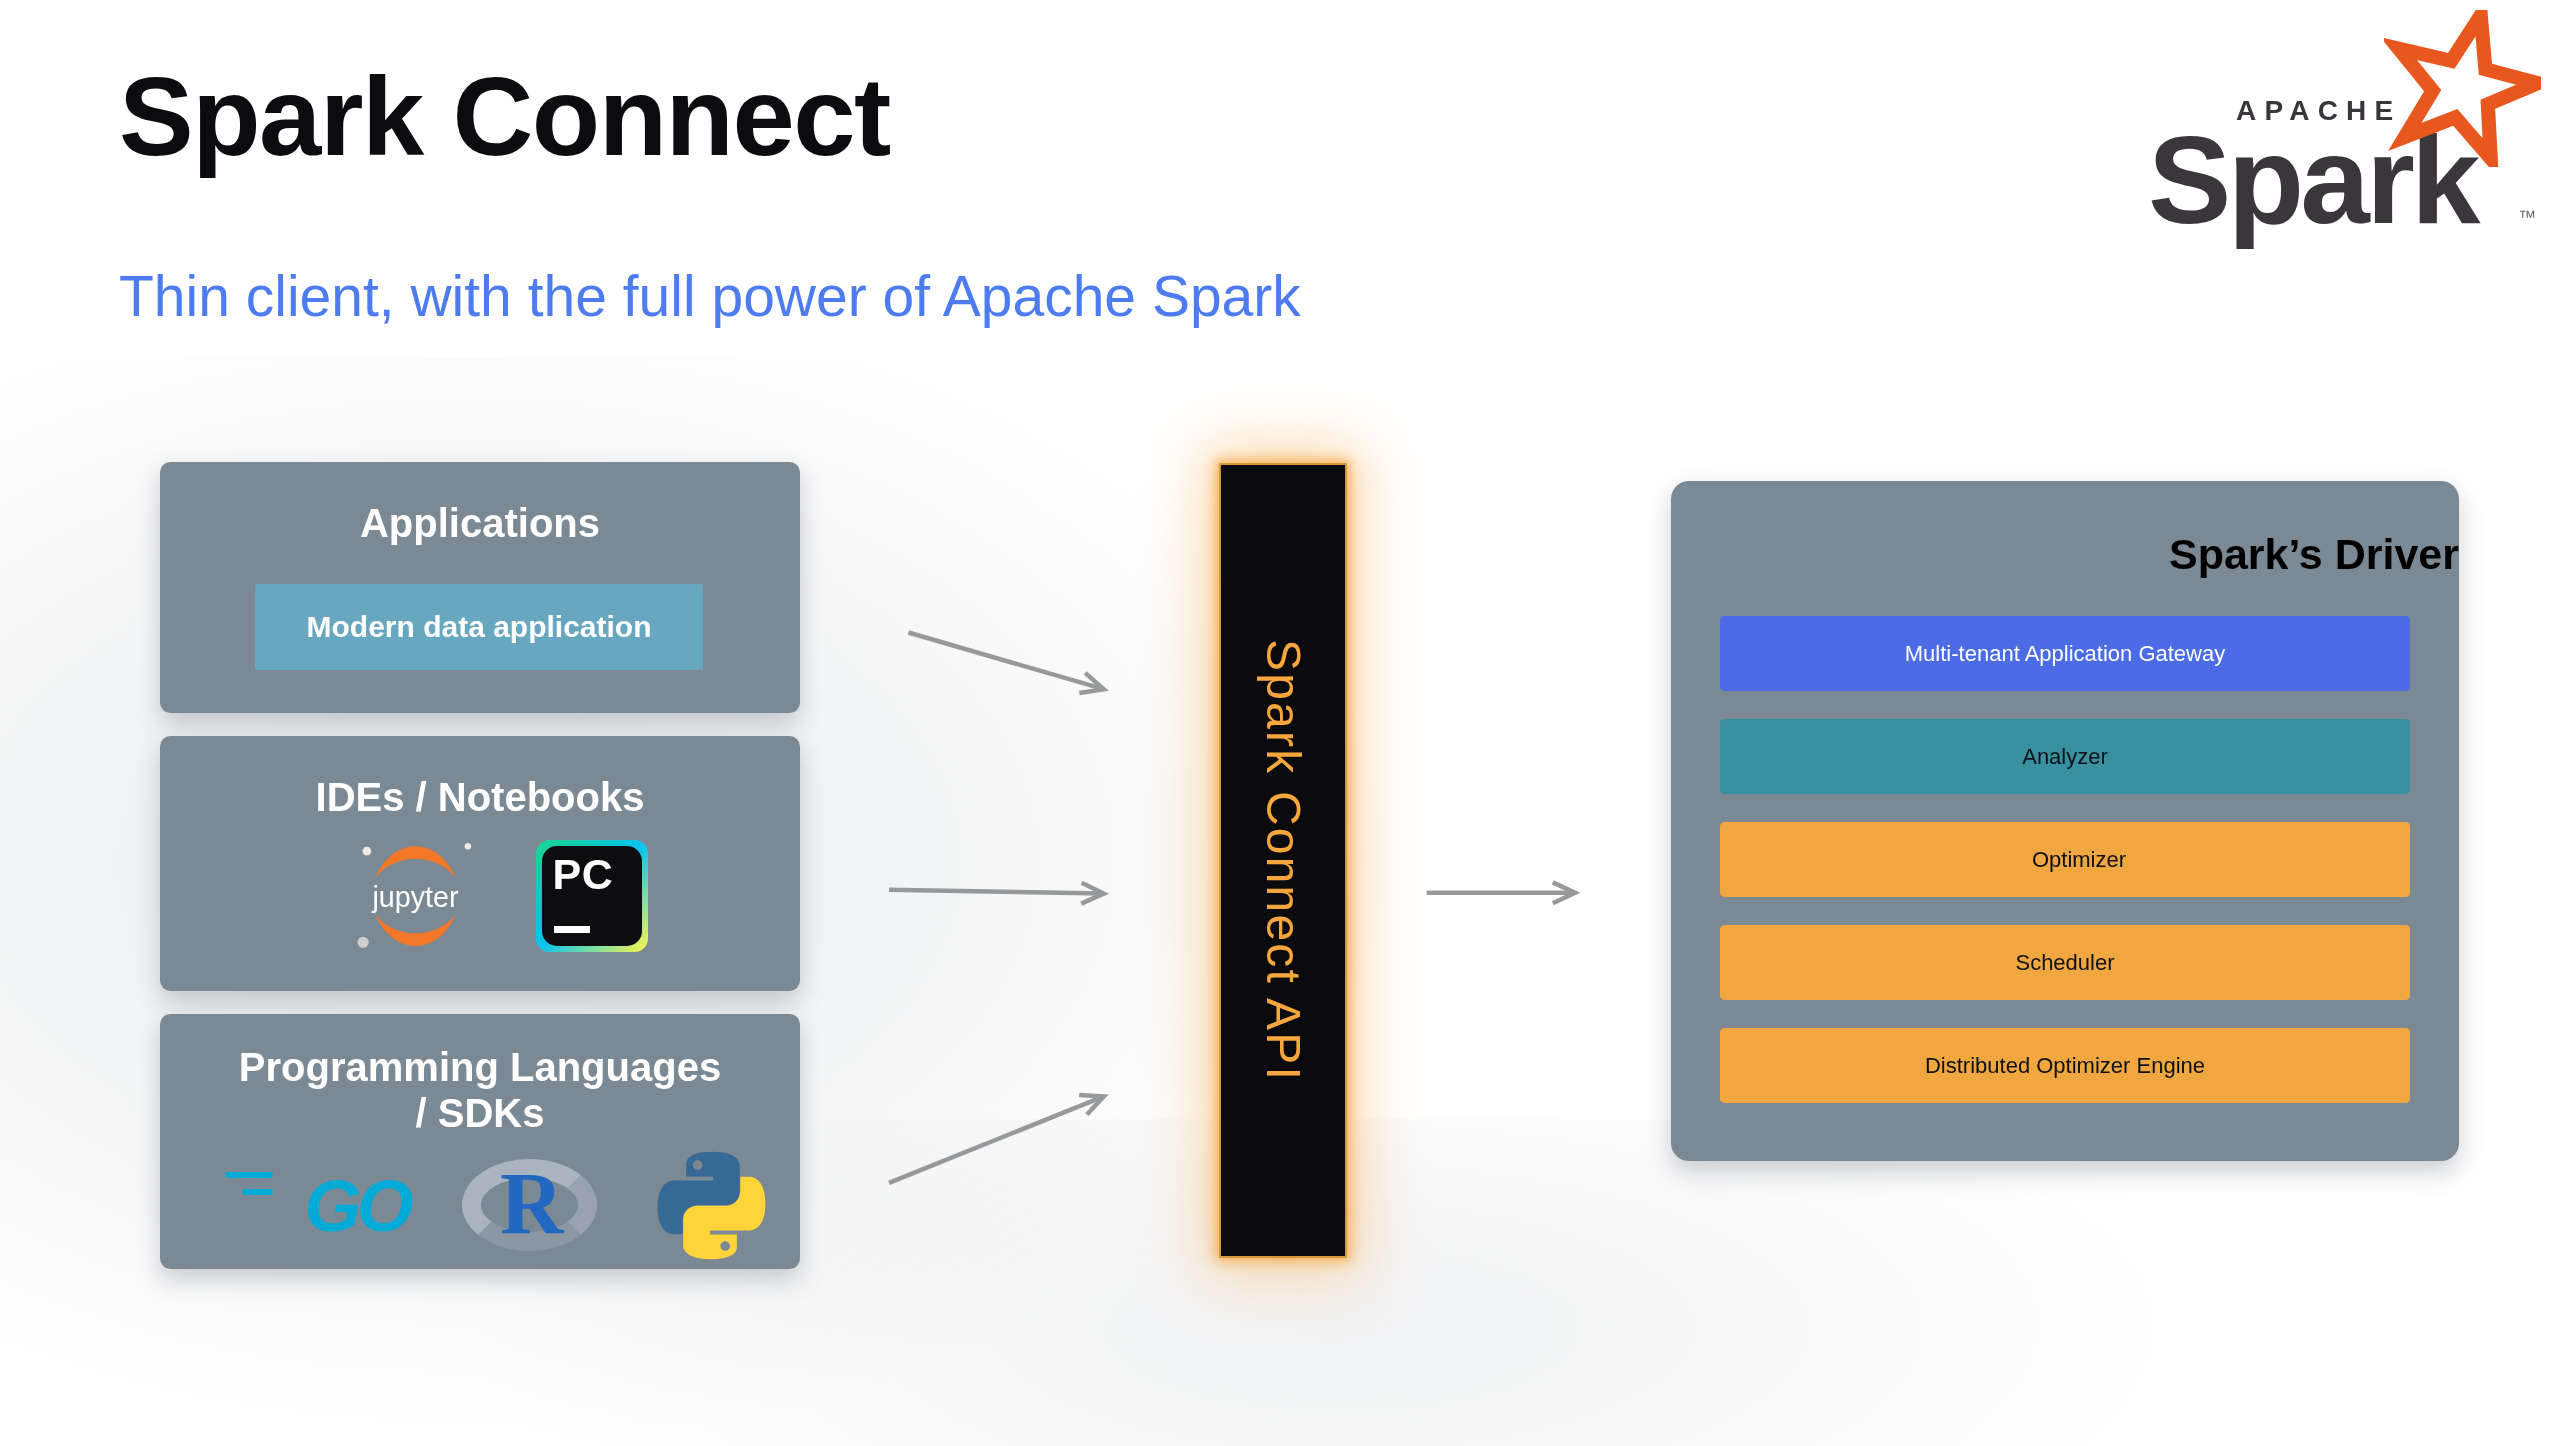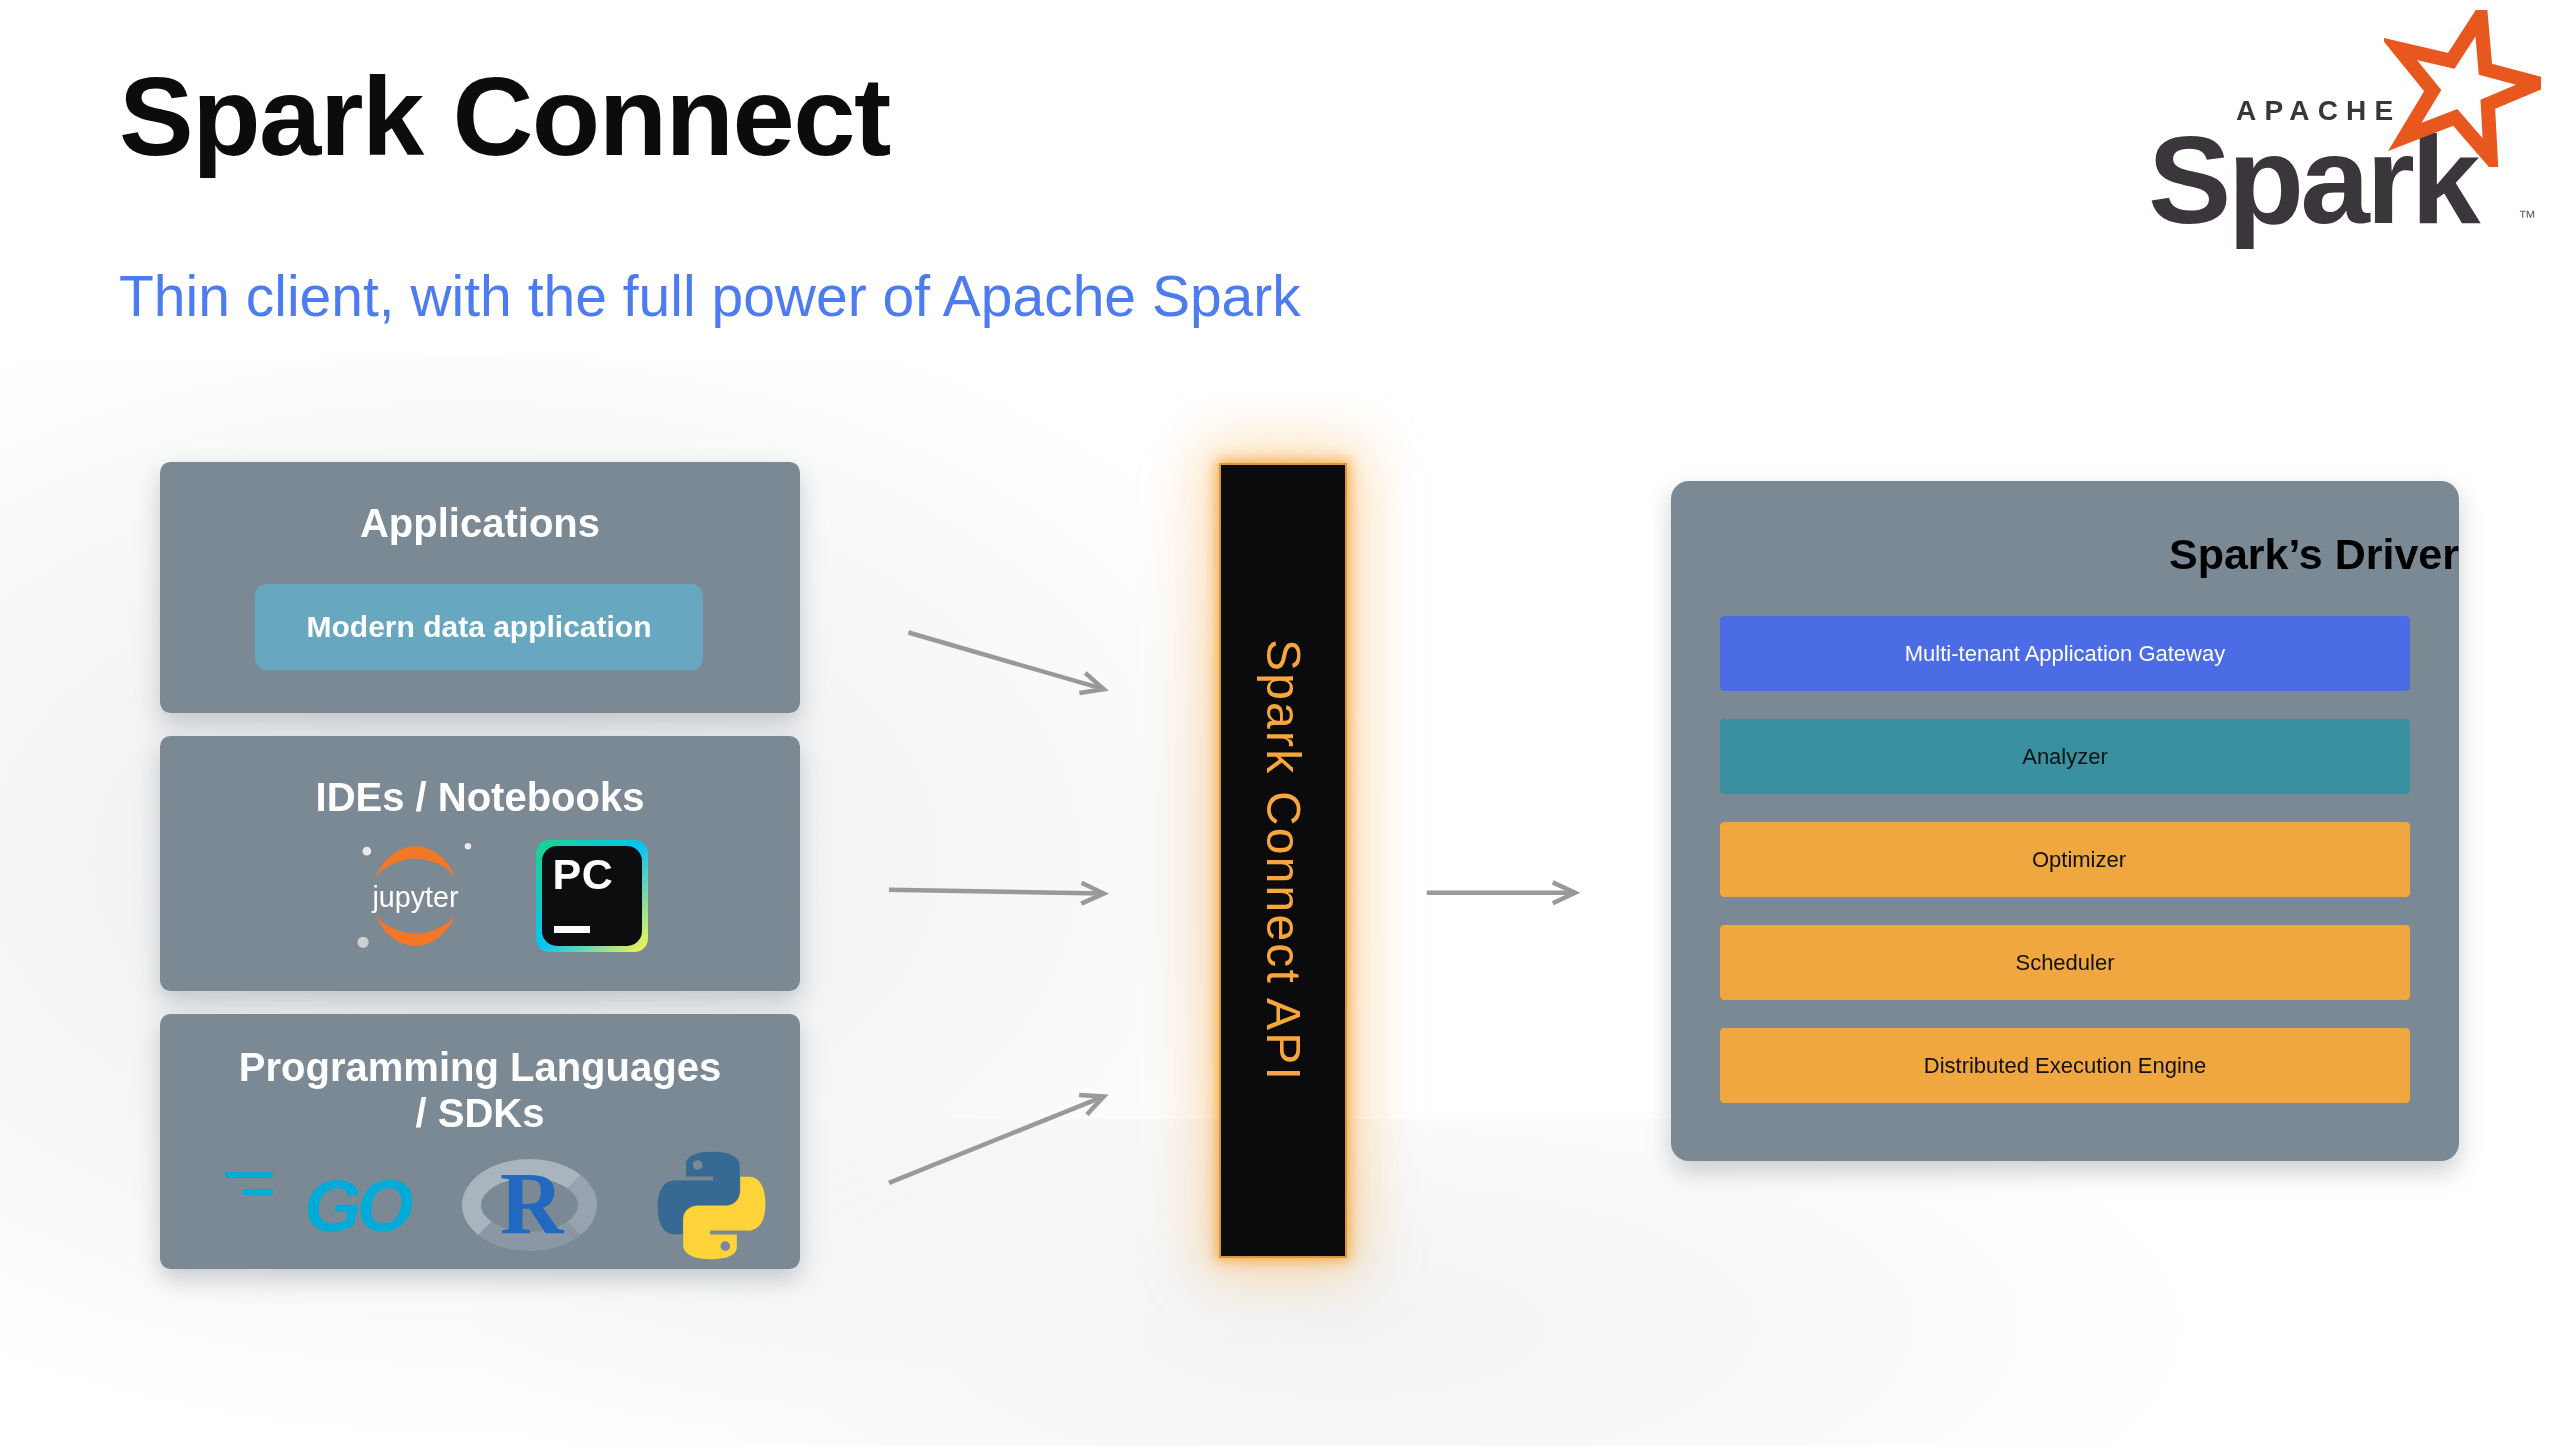--- a/index.html
+++ b/index.html
@@ -50,21 +50,21 @@
   .srcbox .box-title{
     margin-top:39px;text-align:center;font-size:40px;font-weight:600;color:#fff;
   }
   #box-apps{top:462px;height:251px;}
   #box-ides{top:736px;height:255px;}
   #box-langs{top:1014px;height:255px;}
   #box-langs .box-title{margin:30px auto 0 auto;max-width:492px;line-height:1.15;}
 
   .pill-button{
     position:absolute;left:95px;top:122px;width:448px;height:86px;
-    background:#68a7c0;border-radius:12px;
+    background:#68a7c0;border-radius:2px;
     display:flex;align-items:center;justify-content:center;
     font-size:30px;font-weight:700;color:#fff;
   }
 
   .icon-row{display:flex;justify-content:center;align-items:center;gap:55px;margin-top:10.4px;padding-left:38px;}
   #box-langs .icon-row{margin-top:7.5px;gap:48px;}
 
   
   .pycharm{
     width:112px;height:112px;border-radius:13.4px;padding:6px;box-sizing:border-box;
@@ -223,18 +223,18 @@
     <line x1="1913" y1="1197" x2="2112" y2="1197" stroke="#97999B" stroke-width="6" marker-end="url(#arrowhead)"></line>
   </svg>
 
   <div class="driver">
     <div class="driver-title">Spark’s Driver</div>
     <div class="rows">
       <div class="drow" style="background: rgb(75, 108, 228); color: rgb(255, 255, 255);">Multi-tenant Application Gateway</div>
       <div class="drow" style="background: rgb(57, 144, 159); color: rgb(14, 17, 22);">Analyzer</div>
       <div class="drow" style="background: rgb(241, 167, 63); color: rgb(14, 17, 22); padding-left: 28px;">Optimizer</div>
       <div class="drow" style="background: rgb(241, 167, 63); color: rgb(14, 17, 22);">Scheduler</div>
-      <div class="drow" style="background: rgb(241, 167, 63); color: rgb(14, 17, 22);">Distributed Execution Engine</div>
+      <div class="drow" style="background: rgb(241, 167, 63); color: rgb(14, 17, 22);">Distributed Optimizer Engine</div>
     </div>
   </div>
 
 </div>
 
 
 </body></html>

